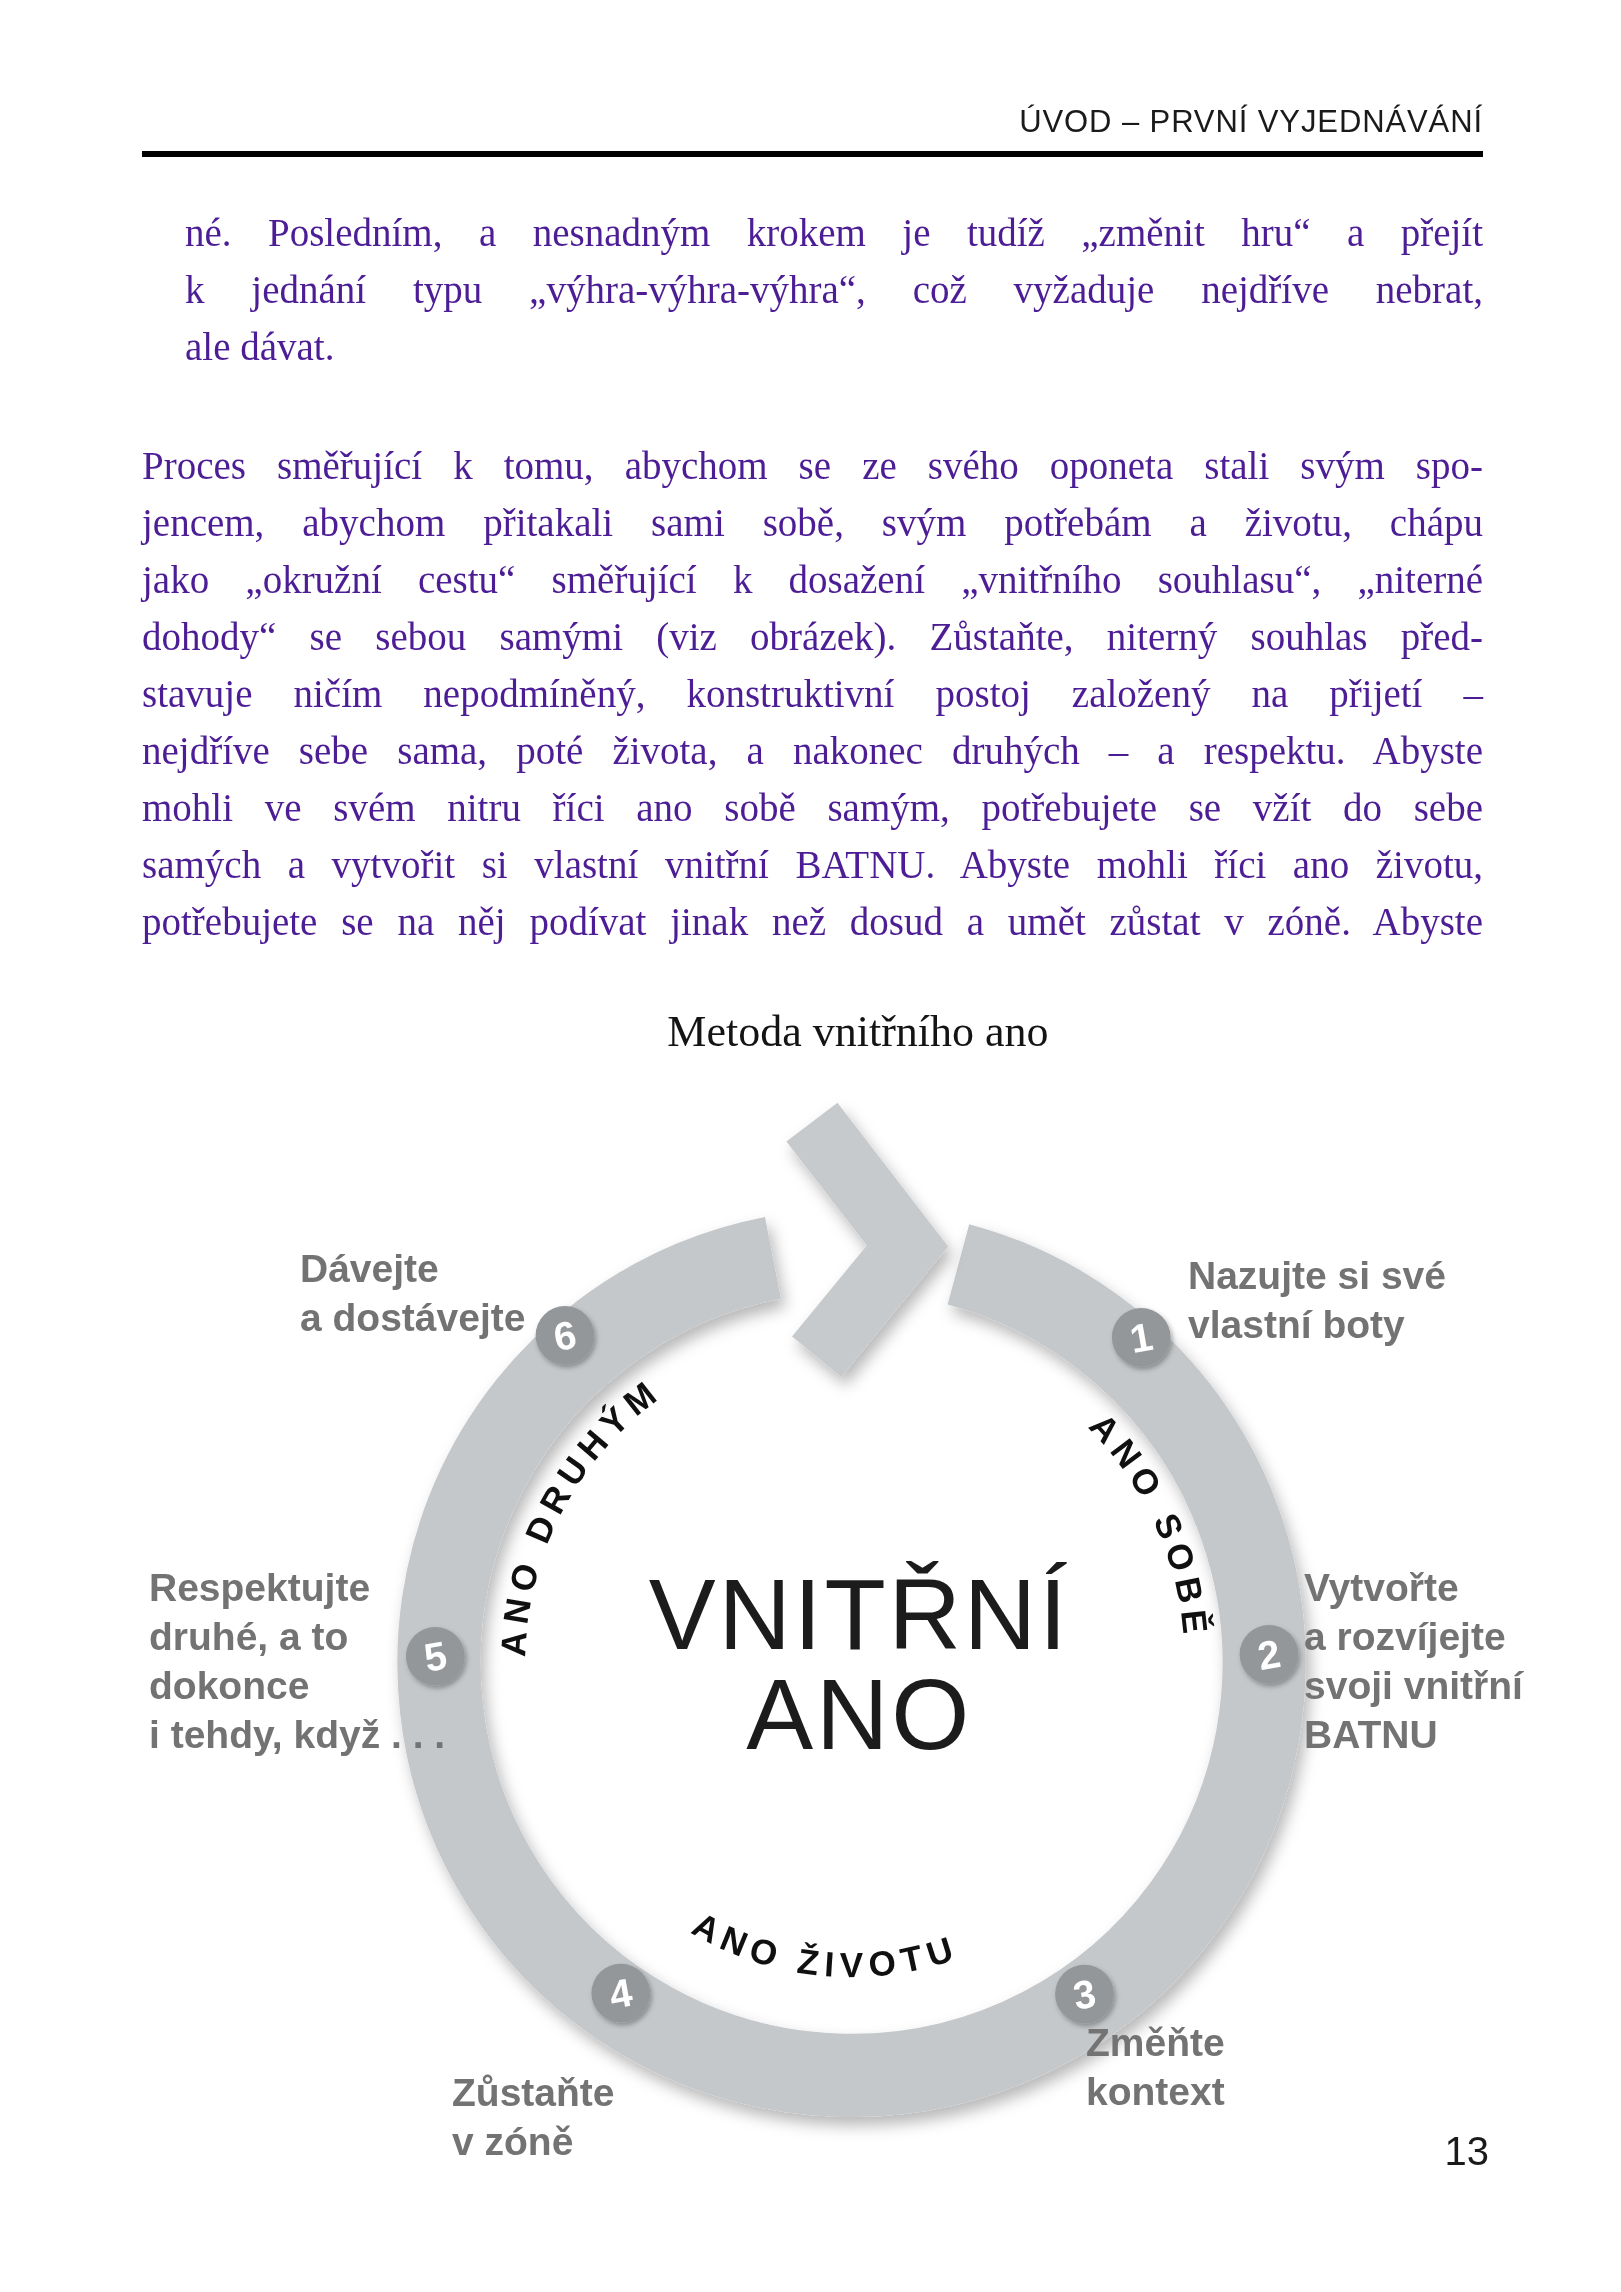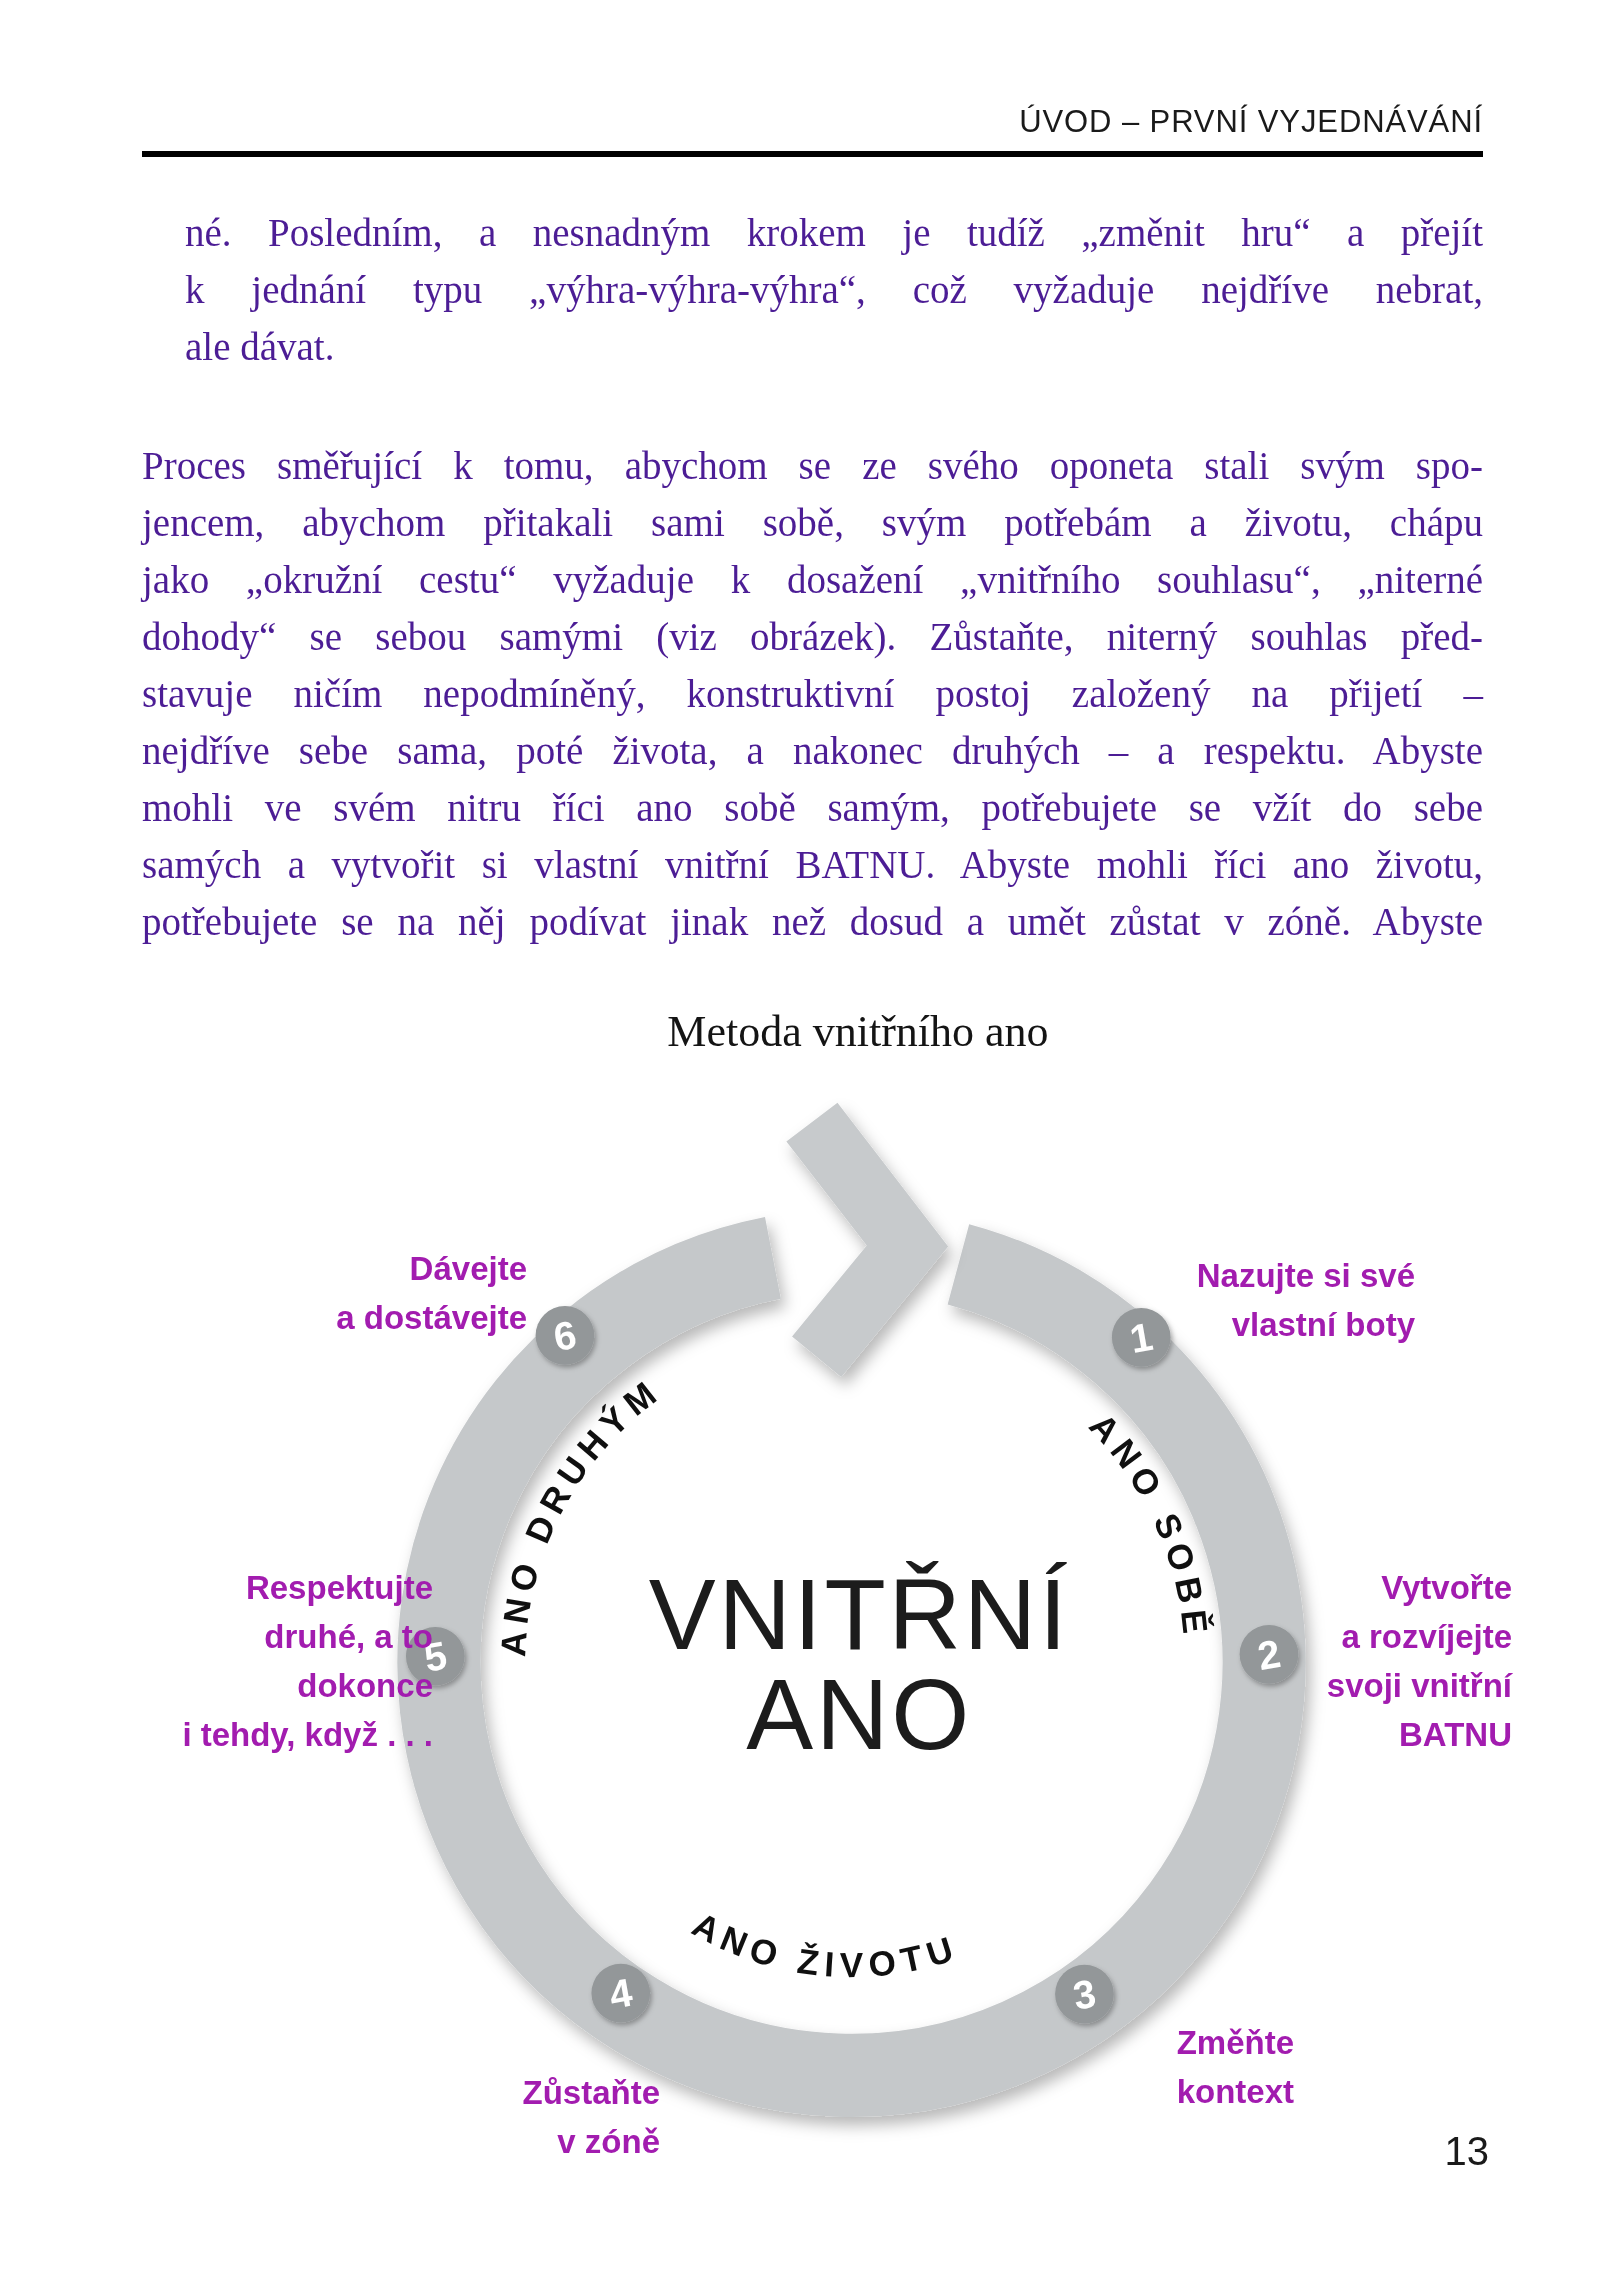--- a/index.html
+++ b/index.html
@@ -24,21 +24,21 @@
 
   
   .fig-svg{position:absolute;top:1079px;left:0;}
 
   .ring-label{font-family:"Liberation Sans",sans-serif;font-weight:600;font-size:37px;letter-spacing:7px;fill:#101010;}
   .center-line{font-family:"Liberation Sans",sans-serif;font-weight:300;font-size:106px;letter-spacing:3px;fill:#1c1c1c;text-anchor:middle;}
   .disc-num{font-family:"Liberation Sans",sans-serif;font-weight:bold;font-size:42px;fill:#fff;text-anchor:middle;}
 
   
   .step-label{position:absolute;font-family:"Liberation Sans",sans-serif;font-weight:bold;
-              font-size:33px;line-height:49px;color:#a21caf;text-align:right;}
+              font-size:39px;line-height:49px;color:#737373;text-align:left;}
   .step-label .lbl-ln{white-space:nowrap;}
   .sl-1{top:1251px;left:1188px;width:227px;}
   .sl-2{top:1563px;left:1304px;width:208px;}
   .sl-3{top:2018px;left:1086px;width:208px;}
   .sl-4{top:2068px;left:452px;width:208px;}
   .sl-5{top:1563px;left:149px;width:284px;}
   .sl-6{top:1244px;left:300px;width:227px;}
 
   .page-num{position:absolute;top:2129px;right:132px;font-family:"Liberation Sans",sans-serif;
             font-weight:300;font-size:40px;color:#1a1a1a;}
@@ -51,21 +51,21 @@
 
 <div class="para p1">
   <div class="ln">né. Posledním, a nesnadným krokem je tudíž „změnit hru“ a přejít</div>
   <div class="ln">k jednání typu „výhra-výhra-výhra“, což vyžaduje nejdříve nebrat,</div>
   <div class="ln last">ale dávat.</div>
 </div>
 
 <div class="para p2">
   <div class="ln">Proces směřující k tomu, abychom se ze svého oponeta stali svým spo-</div>
   <div class="ln">jencem, abychom přitakali sami sobě, svým potřebám a životu, chápu</div>
-  <div class="ln">jako „okružní cestu“ vyžaduje k dosažení „vnitřního souhlasu“, „niterné</div>
+  <div class="ln">jako „okružní cestu“ směřující k dosažení „vnitřního souhlasu“, „niterné</div>
   <div class="ln">dohody“ se sebou samými (viz obrázek). Zůstaňte, niterný souhlas před-</div>
   <div class="ln">stavuje ničím nepodmíněný, konstruktivní postoj založený na přijetí –</div>
   <div class="ln">nejdříve sebe sama, poté života, a nakonec druhých – a respektu. Abyste</div>
   <div class="ln"><span>mohli ve svém nitru říci ano </span><span class="it">sobě samým</span><span>, potřebujete se vžít do sebe</span></div>
   <div class="ln">samých a vytvořit si vlastní vnitřní BATNU. Abyste mohli říci ano životu,</div>
   <div class="ln">potřebujete se na něj podívat jinak než dosud a umět zůstat v zóně. Abyste</div>
 </div>
 
 <div class="fig-title">Metoda vnitřního ano</div>
 

